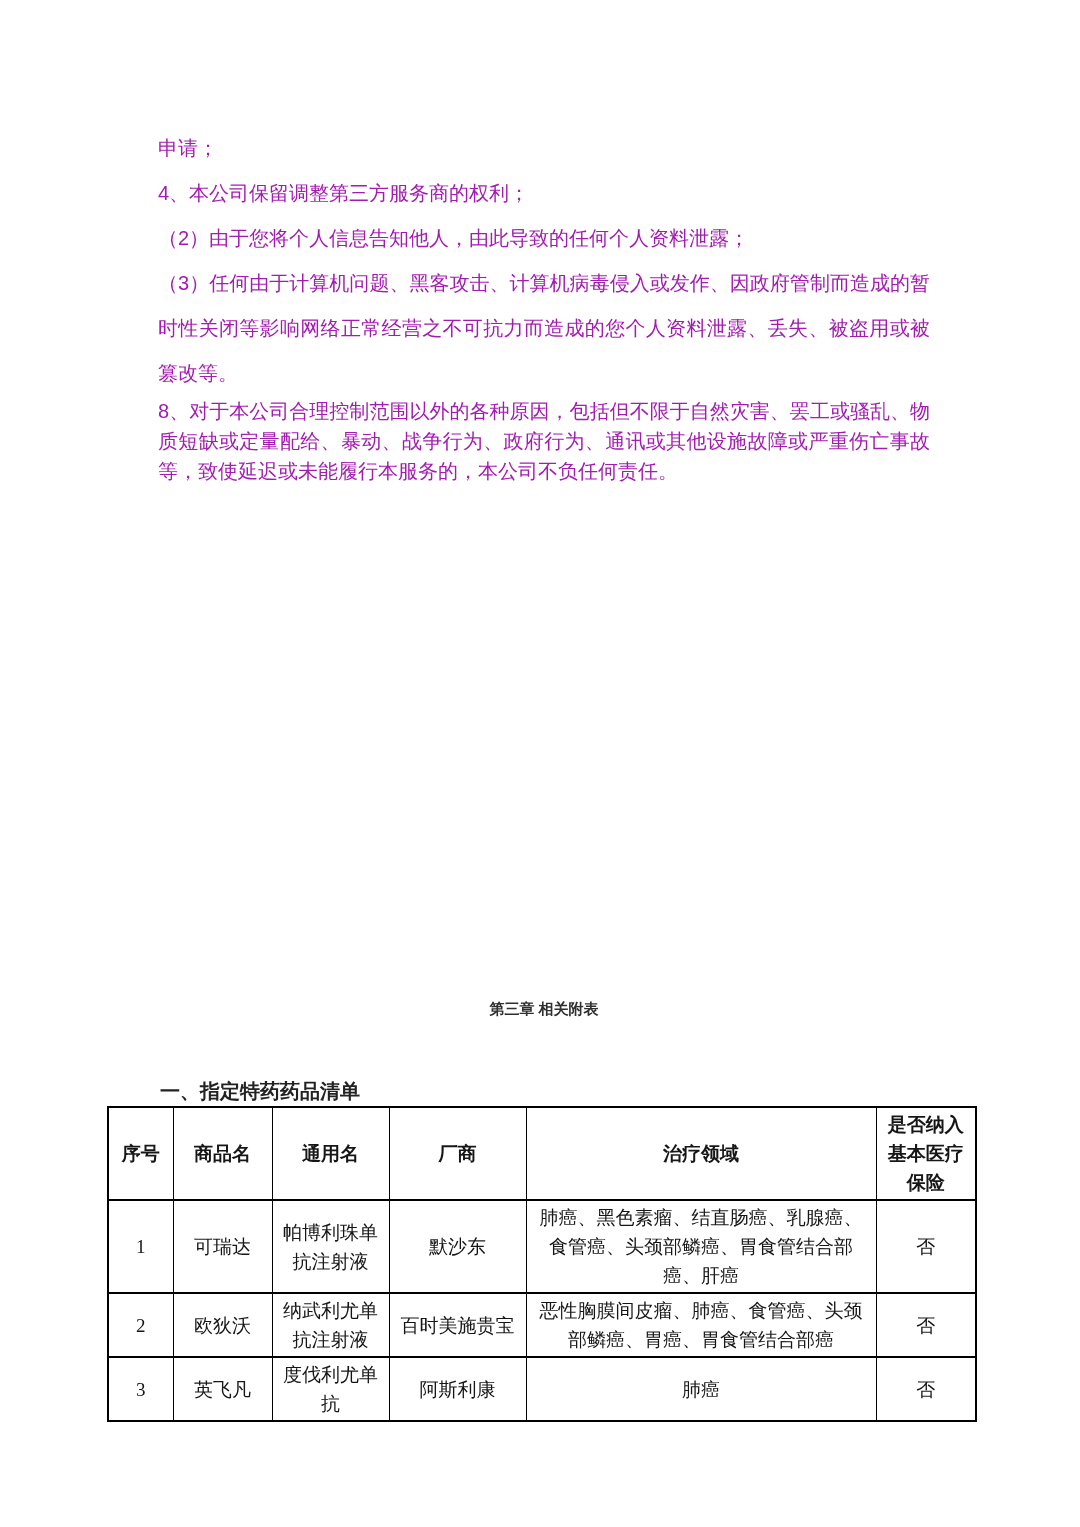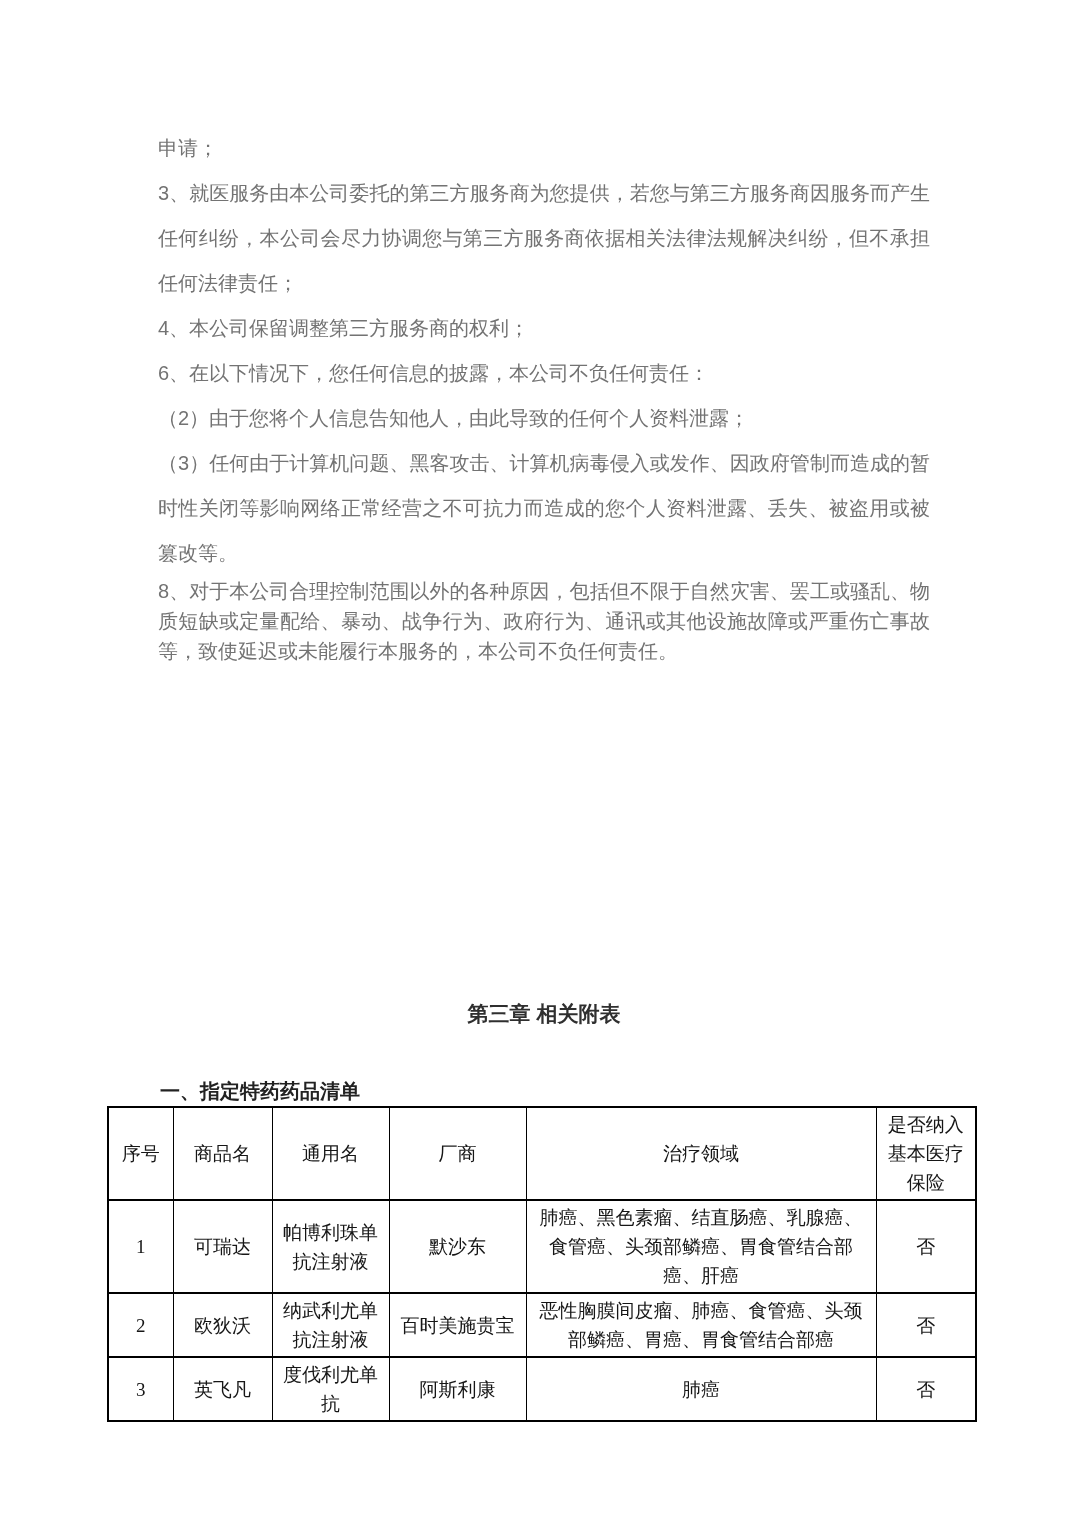--- a/index.html
+++ b/index.html
@@ -11,32 +11,32 @@
   .page {
     position: relative;
     width: 1080px; height: 1527px;
     background: #ffffff;
     overflow: hidden;
   }
   .body-text {
     position: absolute;
     left: 158px; top: 126px; width: 772px;
     font-size: 20px;
-    color: #737373;
+    color: #a21caf;
     text-align: justify;
     text-justify: inter-ideograph;
   }
   .para { line-height: 45px; }
   .para.tight { line-height: 30px; }
   .chapter-heading {
     position: absolute;
     left: 158px; top: 1000px; width: 772px;
     text-align: center;
     font-weight: bold;
-    font-size: 21px;
+    font-size: 15px;
     color: #2f2f2f;
   }
   .section-heading {
     position: absolute;
     left: 160px; top: 1078px;
     font-weight: bold;
     font-size: 20px;
     color: #222222;
   }
   table.drug-table {
@@ -53,38 +53,36 @@
   }
   .drug-table th, .drug-table td {
     border: solid #000000;
     border-width: 2px 1px;
     text-align: center;
     vertical-align: middle;
     line-height: 29px;
     padding: 2px 4px;
     overflow: hidden;
   }
-  .drug-table th { font-weight: normal; }
+  .drug-table th { font-weight: bold; }
   .col-no     { width: 65px; }
   .col-brand  { width: 99px; }
   .col-generic{ width: 117px; }
   .col-maker  { width: 137px; }
   .col-area   { width: 350px; }
   .col-insur  { width: 100px; }
 </style>
 </head>
 <body>
 
 <div class="page">
 
   <div class="body-text">
     <p class="para">申请；</p>
-    <p class="para">3、就医服务由本公司委托的第三方服务商为您提供，若您与第三方服务商因服务而产生任何纠纷，本公司会尽力协调您与第三方服务商依据相关法律法规解决纠纷，但不承担任何法律责任；</p>
     <p class="para">4、本公司保留调整第三方服务商的权利；</p>
-    <p class="para">6、在以下情况下，您任何信息的披露，本公司不负任何责任：</p>
     <p class="para">（2）由于您将个人信息告知他人，由此导致的任何个人资料泄露；</p>
     <p class="para">（3）任何由于计算机问题、黑客攻击、计算机病毒侵入或发作、因政府管制而造成的暂时性关闭等影响网络正常经营之不可抗力而造成的您个人资料泄露、丢失、被盗用或被篡改等。</p>
     <p class="para tight">8、对于本公司合理控制范围以外的各种原因，包括但不限于自然灾害、罢工或骚乱、物质短缺或定量配给、暴动、战争行为、政府行为、通讯或其他设施故障或严重伤亡事故等，致使延迟或未能履行本服务的，本公司不负任何责任。</p>
   </div>
 
   <div class="chapter-heading">第三章 相关附表</div>
 
   <div class="section-heading">一、指定特药药品清单</div>
 
   <table class="drug-table">

